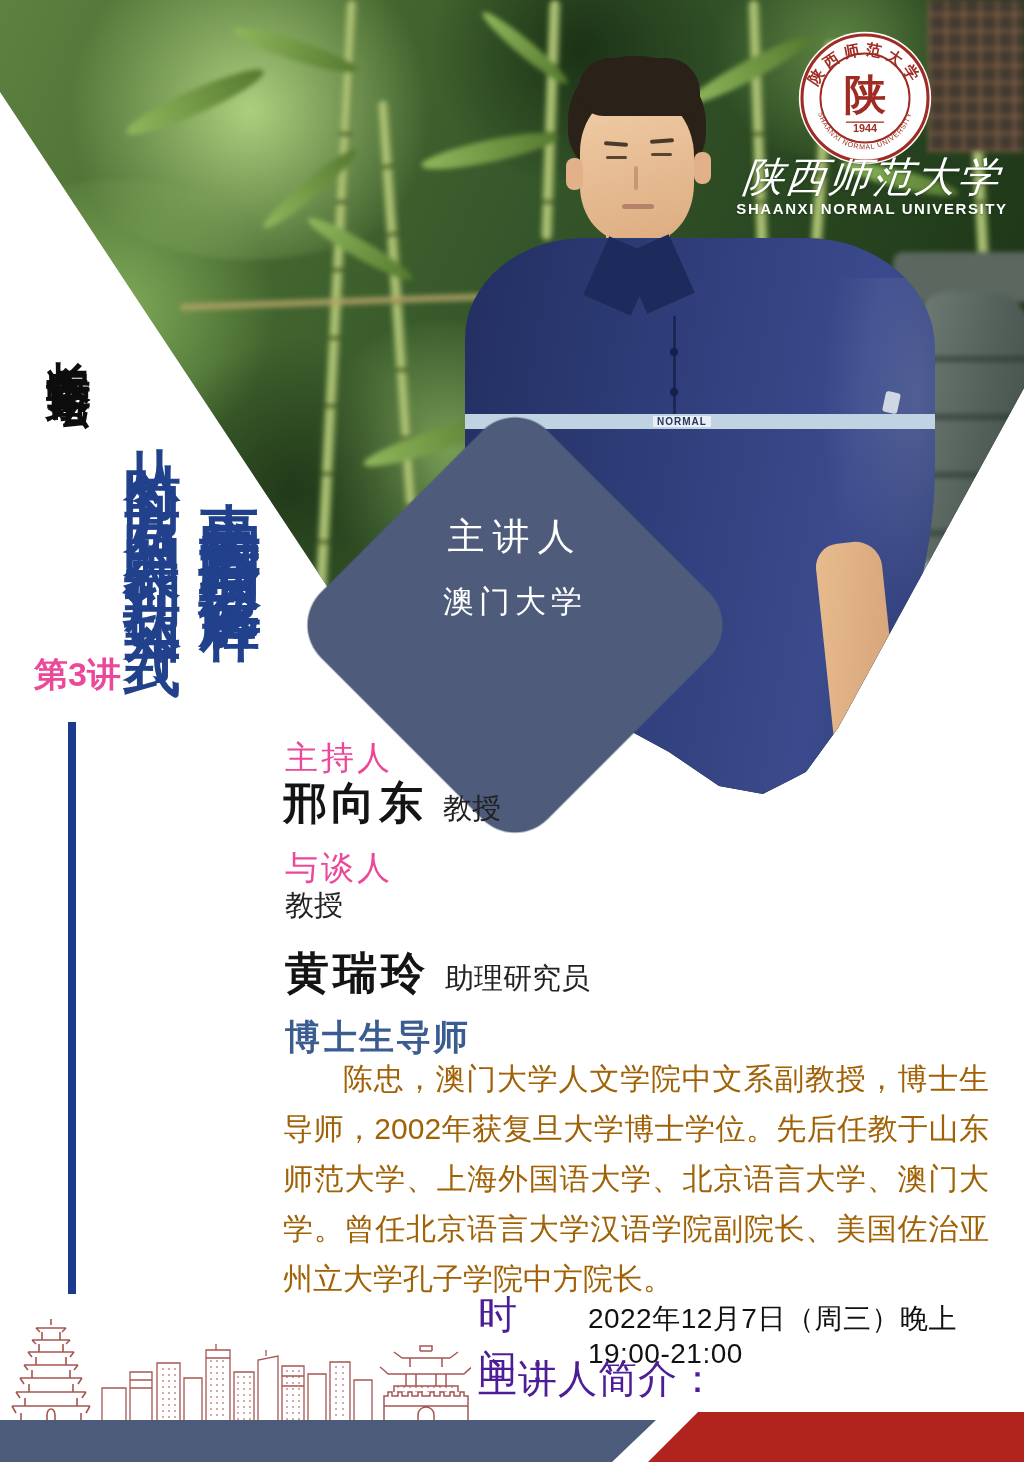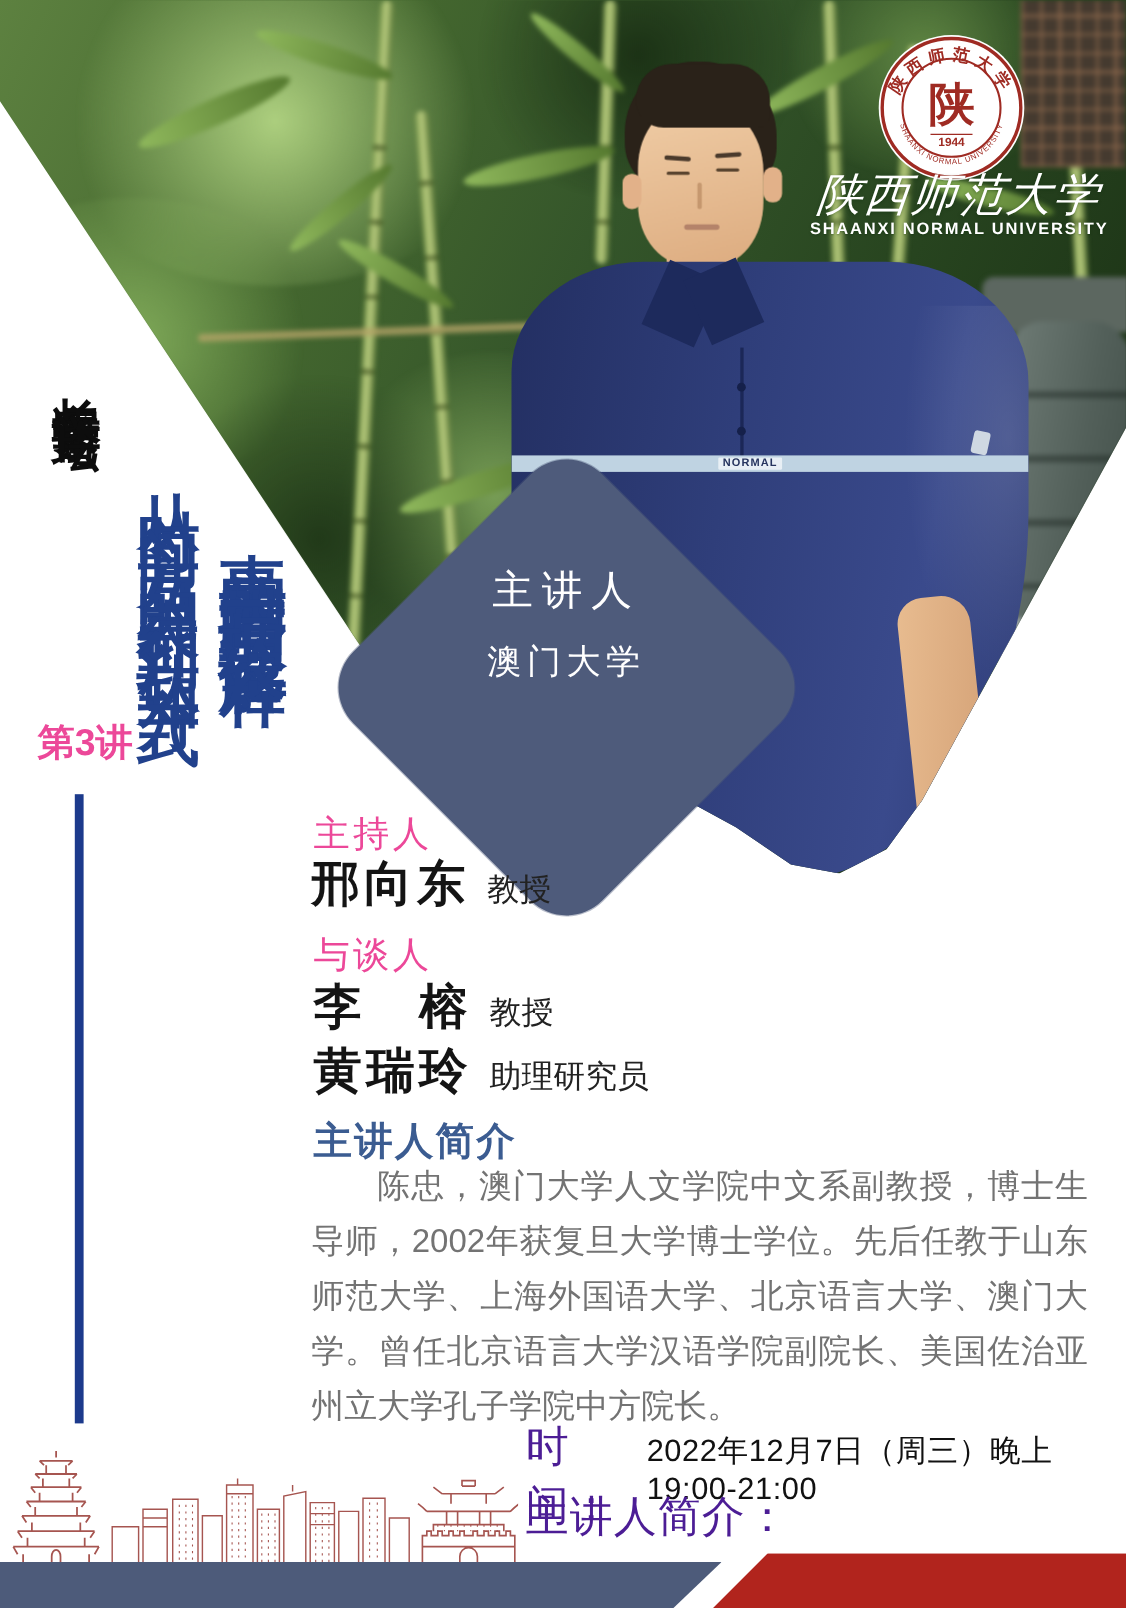--- a/index.html
+++ b/index.html
@@ -89,21 +89,21 @@
   .title-col1{left:188px;top:452px;font-size:62px;letter-spacing:11px;}
   .title-col2{left:114px;top:402px;font-size:57px;letter-spacing:16px;}
   .vline{position:absolute;left:68px;top:722px;width:8px;height:572px;background:#1c3a8c;}
 
   
   .label-blue{color:#ec4899;font-size:33px;letter-spacing:3px;font-weight:normal;}
   .person-row{display:flex;align-items:baseline;gap:16px;}
   .person-name{font-family:"DejaVu Serif",serif;font-weight:bold;font-size:44px;color:#141414;letter-spacing:4px;}
   .person-title{font-size:29px;color:#222;}
   .bio-head{color:#3b5c91;font-size:35px;letter-spacing:2px;font-weight:bold;}
-  .bio-text{width:706px;font-size:30px;line-height:50px;color:#737373;text-align:justify;text-indent:2em;}
+  .bio-text{width:706px;font-size:30px;line-height:50px;color:#a16207;text-align:justify;text-indent:2em;}
 
   .sched-row{display:flex;align-items:baseline;gap:10px;}
   .sched-label{color:#4c1d95;font-size:39px;font-weight:normal;letter-spacing:1px;}
   .sched-value{font-size:28px;color:#111;letter-spacing:.5px;}
   .meet-value{font-size:31px;color:#111;letter-spacing:1.5px;}
 
   
   .skyline{position:absolute;left:6px;top:1316px;}
   .bar-blue{position:absolute;left:0;top:1420px;width:656px;height:42px;background:#4d5b7a;
     clip-path:polygon(0 0,656px 0,612px 42px,0 42px);}
@@ -216,29 +216,28 @@
   <div class="vline"></div>
 
   <div class="abs label-blue" style="left:285px;top:736px;">主持人</div>
   <div class="abs person-row" style="left:283px;top:774px;">
     <span class="person-name">邢向东</span>
     <span class="person-title">教授</span>
   </div>
 
   <div class="abs label-blue" style="left:285px;top:846px;">与谈人</div>
   <div class="abs person-row" style="left:285px;top:886px;">
-    <span class="person-name">李　榕</span>
     <span class="person-title">教授</span>
   </div>
   <div class="abs person-row" style="left:285px;top:944px;">
     <span class="person-name">黄瑞玲</span>
     <span class="person-title">助理研究员</span>
   </div>
 
-  <div class="abs bio-head" style="left:285px;top:1014px;">主讲人简介</div>
+  <div class="abs bio-head" style="left:285px;top:1014px;">博士生导师</div>
   <div class="abs bio-text" style="left:283px;top:1054px;">陈忠，澳门大学人文学院中文系副教授，博士生导师，2002年获复旦大学博士学位。先后任教于山东师范大学、上海外国语大学、北京语言大学、澳门大学。曾任北京语言大学汉语学院副院长、美国佐治亚州立大学孔子学院中方院长。</div>
 
   <div class="abs sched-row" style="left:478px;top:1288px;">
     <span class="sched-label">时间：</span>
     <span class="sched-value">2022年12月7日（周三）晚上19:00-21:00</span>
   </div>
   <div class="abs sched-row" style="left:478px;top:1352px;">
     <span class="sched-label">主讲人简介：</span>
   </div>
 

